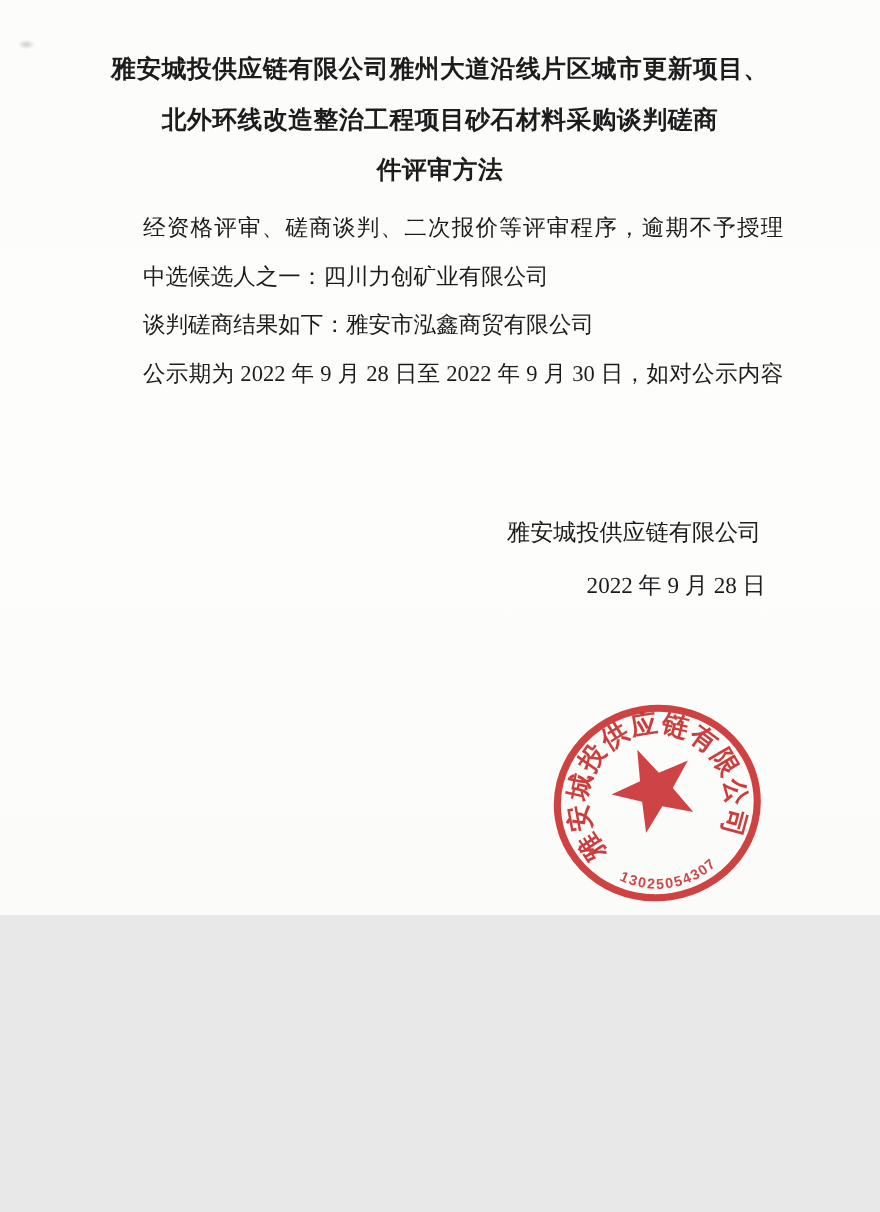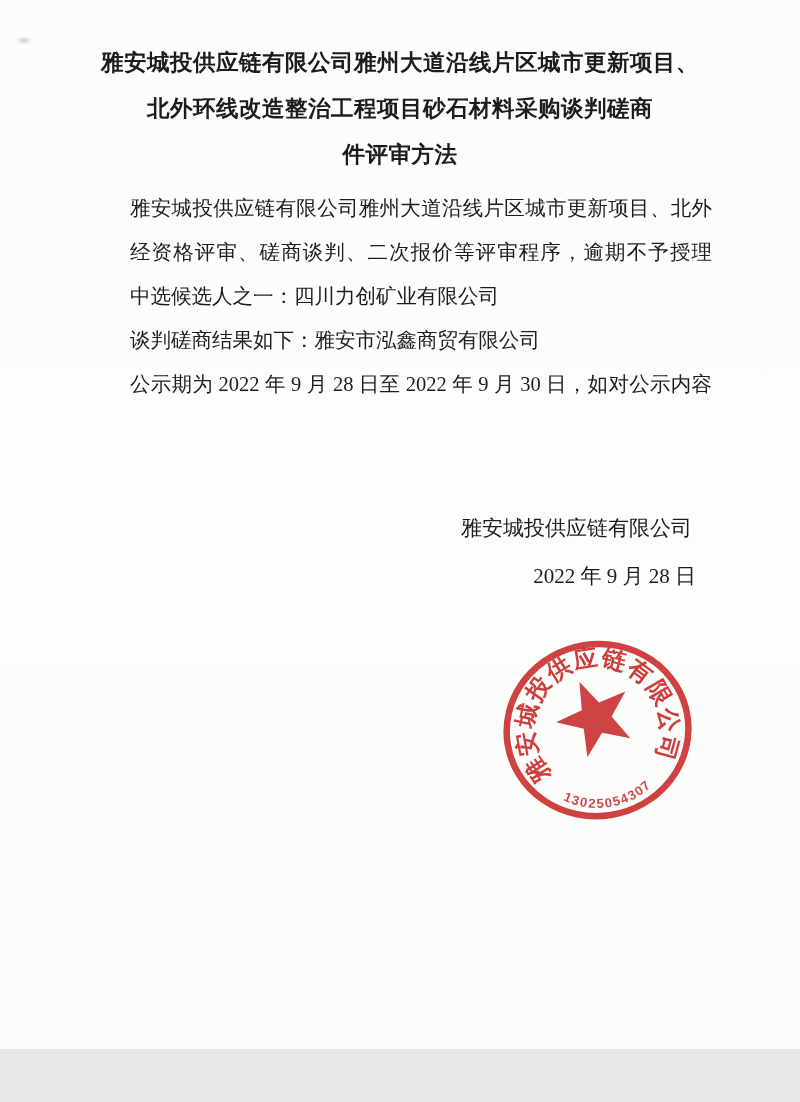--- a/index.html
+++ b/index.html
@@ -4,21 +4,21 @@
 <style>
   * { margin: 0; padding: 0; box-sizing: border-box; }
   html, body { width: 800px; }
   body {
     font-family: "Liberation Serif", "DejaVu Serif", serif;
     background: #e8e8e8;
   }
   .page {
     position: relative;
     width: 800px;
-    height: 1049px;
+    height: 832px;
     background: linear-gradient(180deg, #fcfcfa 0%, #fdfdfc 55%, #fbfbf9 100%);
     color: #1c1c1c;
     overflow: hidden;
   }
   
   .title-block {
     margin: 40px 88px 0 88px;
     text-align: center;
     font-size: 22.5px;
     font-weight: bold;
@@ -83,21 +83,20 @@
   <div class="smudge smudge-b"></div>
   <div class="smudge smudge-c"></div>
 
   <div class="title-block">
     <div class="line">雅安城投供应链有限公司雅州大道沿线片区城市更新项目、</div>
     <div class="line">北外环线改造整治工程项目砂石材料采购谈判磋商</div>
     <div class="line">件评审方法</div>
   </div>
 
   <div class="body-block">
-    <div class="line ind j">雅安城投供应链有限公司雅州大道沿线片区城市更新项目、北外</div>
     <div class="line ind j">经资格评审、磋商谈判、二次报价等评审程序，逾期不予授理</div>
     <div class="line ind">中选候选人之一：四川力创矿业有限公司</div>
     <div class="line ind">谈判磋商结果如下：雅安市泓鑫商贸有限公司</div>
     <div class="line ind j">公示期为 2022 年 9 月 28 日至 2022 年 9 月 30 日，如对公示内容</div>
   </div>
 
   <div class="footer-block">
     <div class="line footer-company">雅安城投供应链有限公司</div>
     <div class="line footer-date">2022 年 9 月 28 日</div>
   </div>

